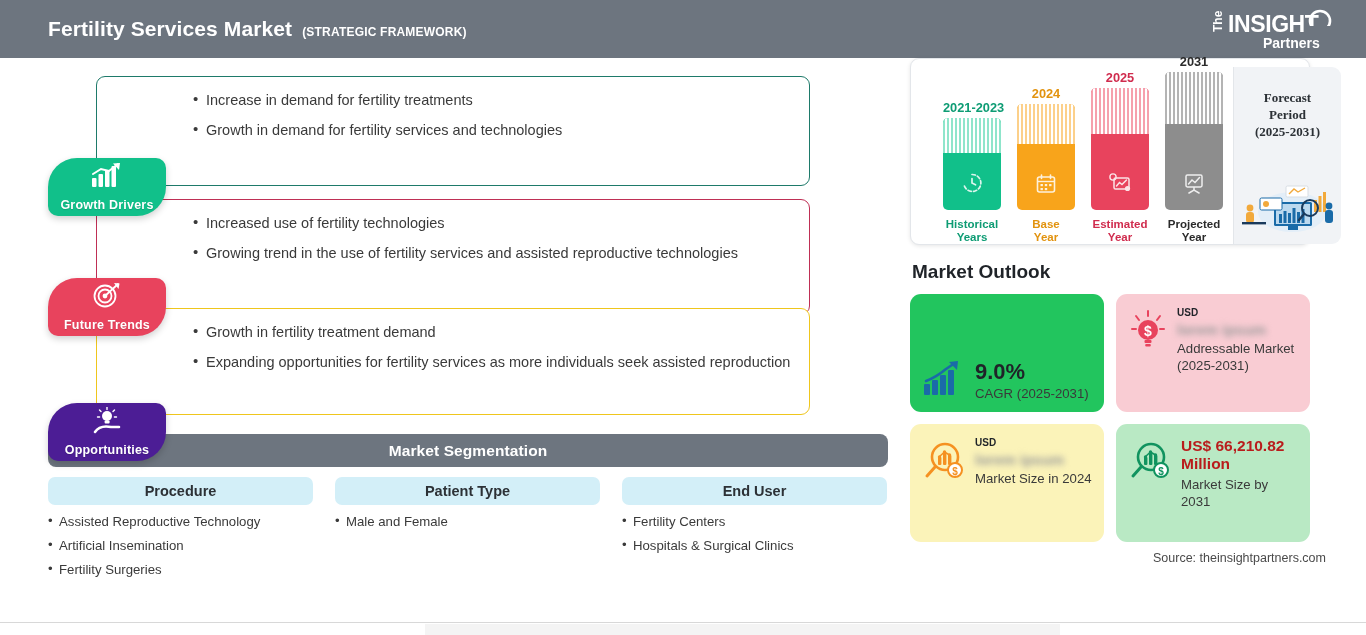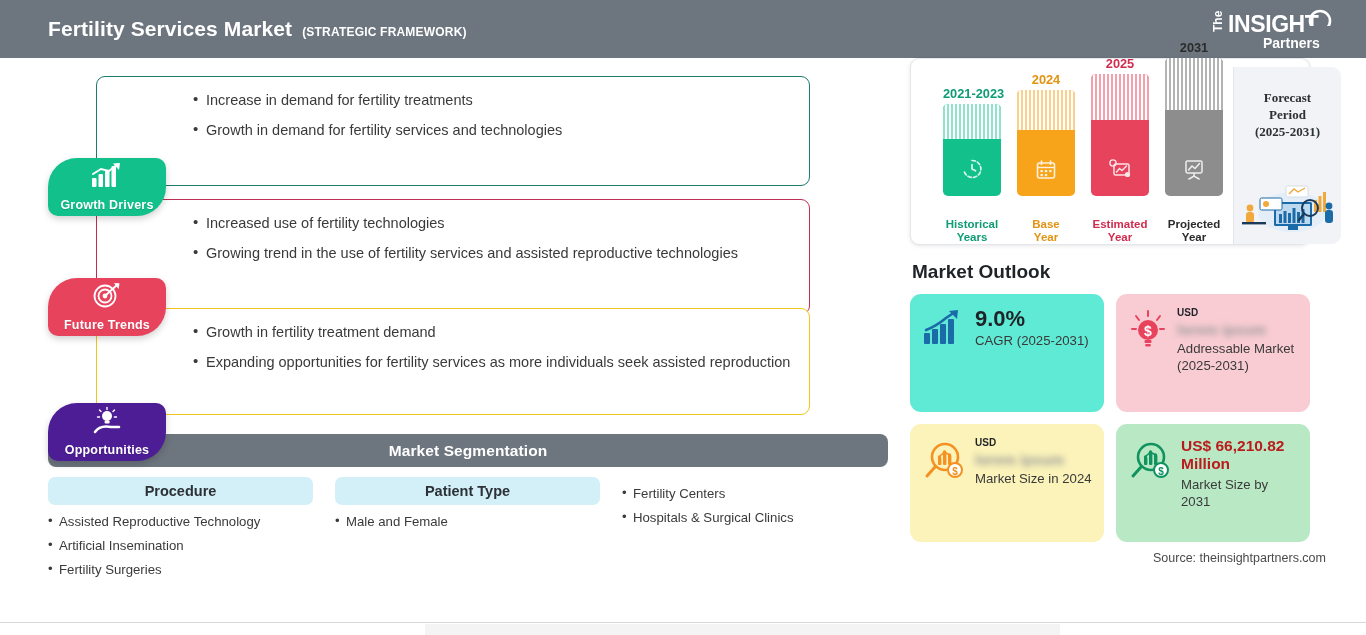--- a/index.html
+++ b/index.html
@@ -193,21 +193,21 @@
     position:absolute;
     left:50%;
     transform:translateX(-50%);
     bottom:12px;
     opacity:.85;
   }
   .fc-cap {
     font-size:11.5px;
     font-weight:bold;
     line-height:1.15;
-    margin-top:22px;
+    margin-top:8px;
   }
   .fc-right {
     flex:1;
     background:#f1f3f6;
     border-radius:0 9px 9px 0;
     border-left:1px solid #e3e6ea;
     padding-top:22px;
     text-align:center;
     position:relative;
     min-width:108px;
@@ -233,21 +233,21 @@
     gap:12px;
   }
   .mo-card {
     border-radius:11px;
     height:118px;
     padding:13px 12px 10px 12px;
     display:flex;
     align-items:flex-start;
     gap:9px;
   }
-  .mo-card.blue   { background:#5eead4; align-items:flex-start; }
+  .mo-card.blue   { background:#22c55e; align-items:flex-end; }
   .mo-card.pink   { background:#f9ccd3; }
   .mo-card.yellow { background:#fbf3b9; }
   .mo-card.green  { background:#b9e9c4; }
 
   .mo-body { flex:1; }
   .mo-big {
     font-size:22px;
     font-weight:bold;
     color:#1f2328;
     line-height:1.05;
@@ -411,20 +411,21 @@
         </div>
 
         <div class="seg-col">
           <div class="seg-head">Patient Type</div>
           <ul class="seg-list">
             <li>Male and Female</li>
           </ul>
         </div>
 
         <div class="seg-col">
+          <div class="seg-head">End User</div>
           <ul class="seg-list">
             <li>Fertility Centers</li>
             <li>Hospitals &amp; Surgical Clinics</li>
           </ul>
         </div>
 
       </div>
     </div>
   </div>
 

